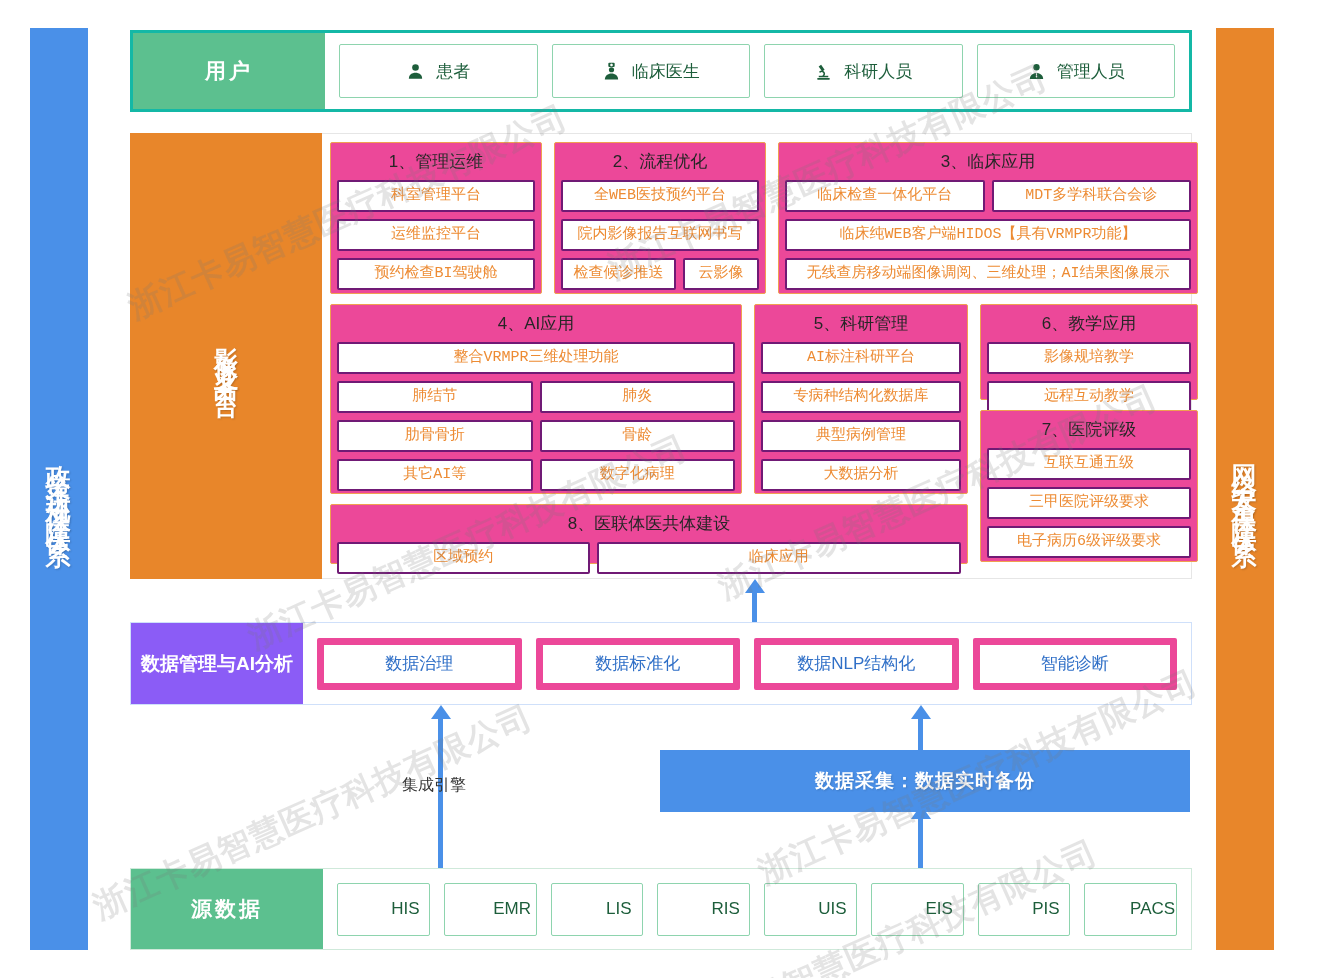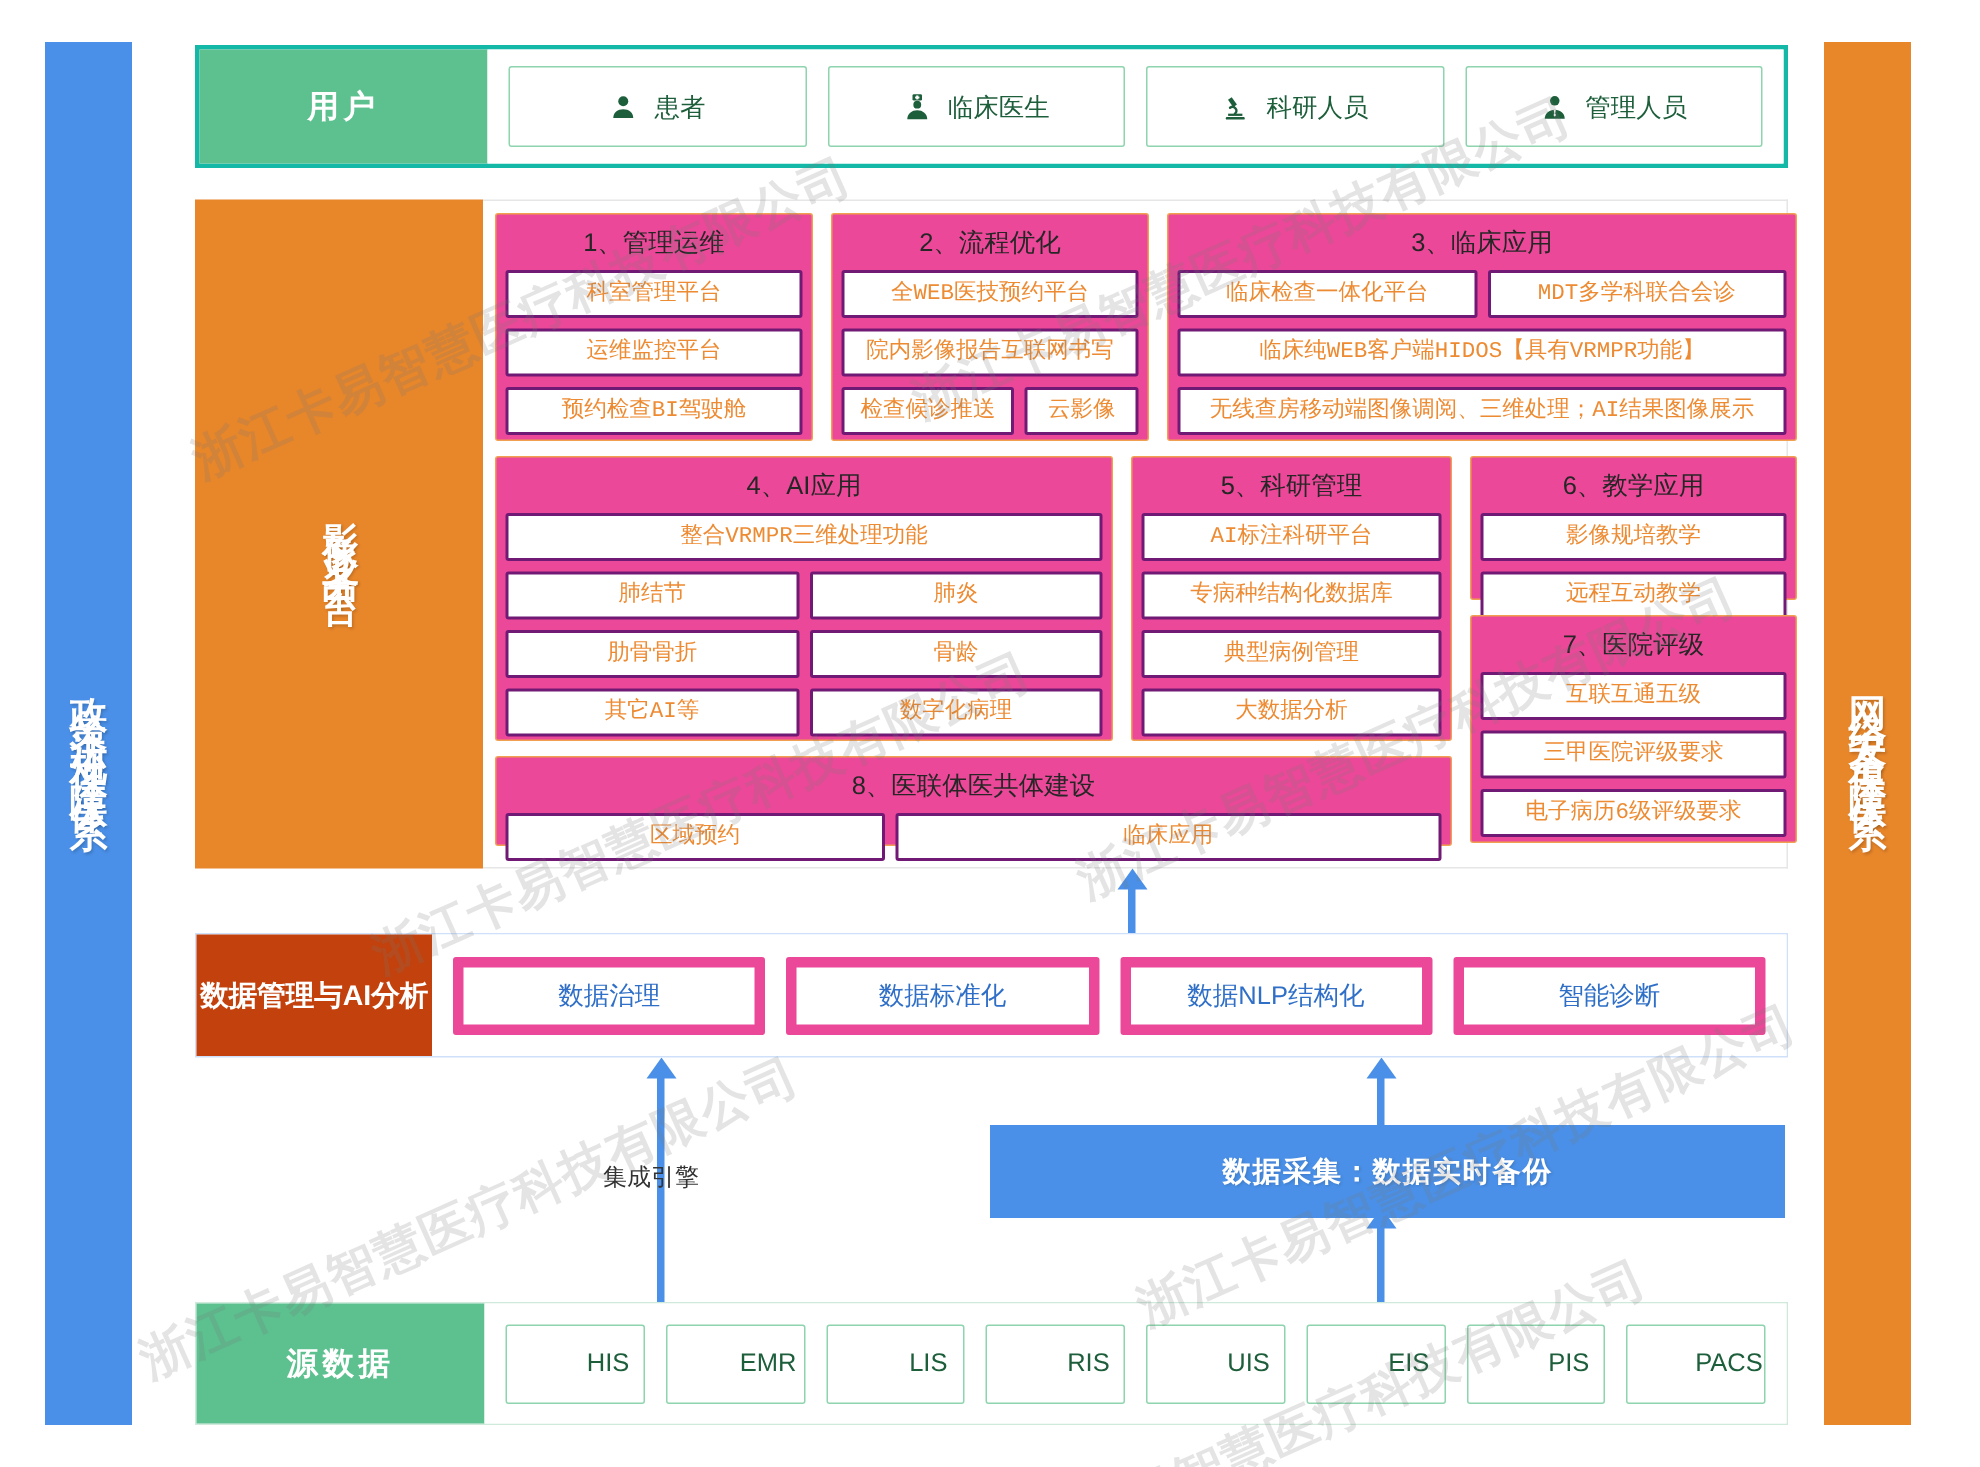--- a/index.html
+++ b/index.html
@@ -83,21 +83,21 @@
     color:#ed8b33; font-size:15px; display:flex; align-items:center;
     justify-content:center; text-align:center; line-height:1.15;font-family:Liberation Mono, monospace;
   }
   .orow { display:flex; gap:7px; margin-bottom:7px; }
   .orow:last-child { margin-bottom:0; }
   .orow > .obox { flex:1 1 0; height:32px; }
 
   
   #band-data { left:130px; top:622px; width:1062px; height:83px;
                border:1px solid #cfe0fa; background:#fff; }
-  #band-data .band-label { width:157px; background:#c2410c; font-size:19px; }
+  #band-data .band-label { width:172px; background:#8b5cf6; font-size:19px; }
   #band-data .band-body { padding:0 14px; gap:14px; }
   .data-chip {
     flex:1 1 0; height:52px; border:7px solid #ec4899; border-radius:2px;
     display:flex; align-items:center; justify-content:center;
     color:#2f6fc7; font-size:17px; background:#fff;
   }
 
   
   #zone-conn { position:absolute; left:130px; top:705px; width:1062px; height:165px; z-index:9; }
   .arrow-up {

